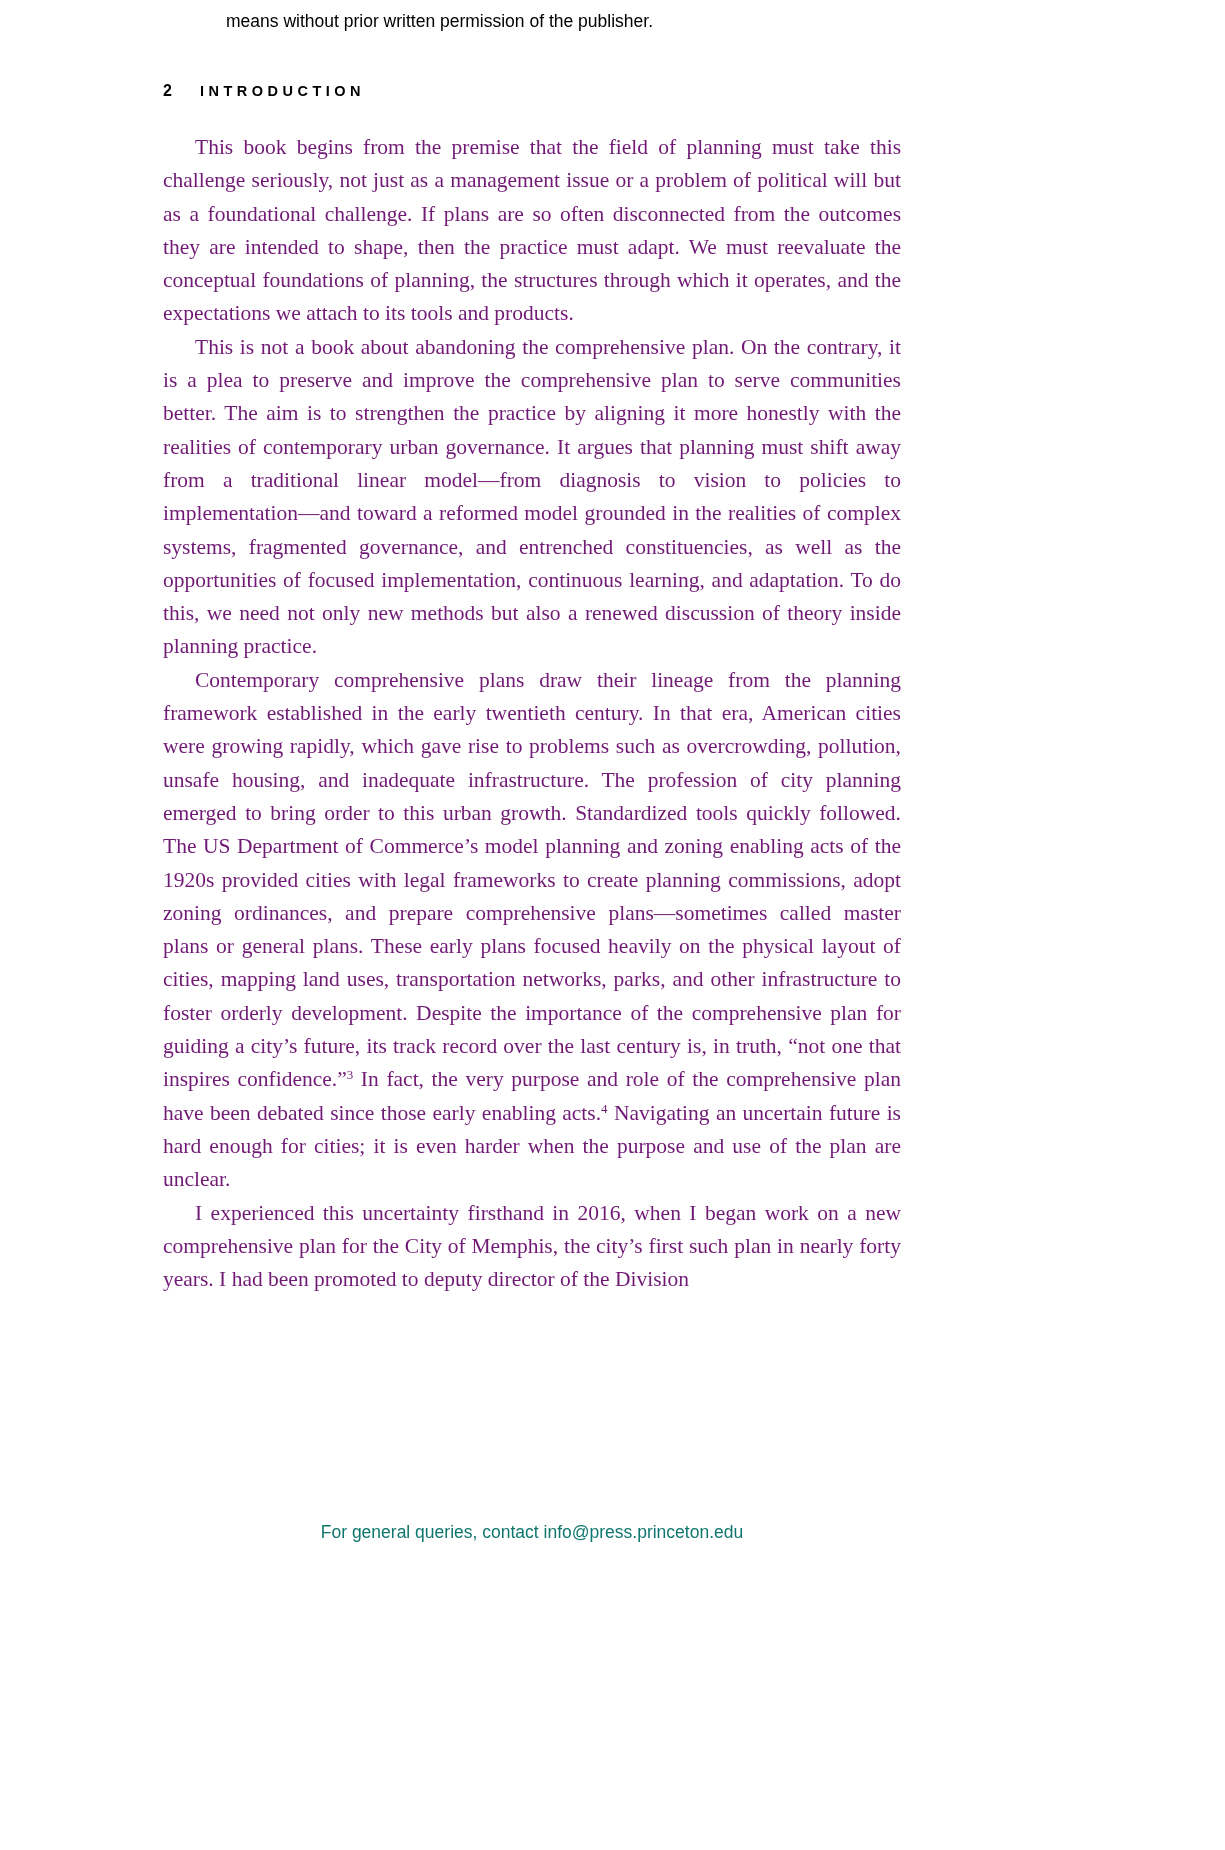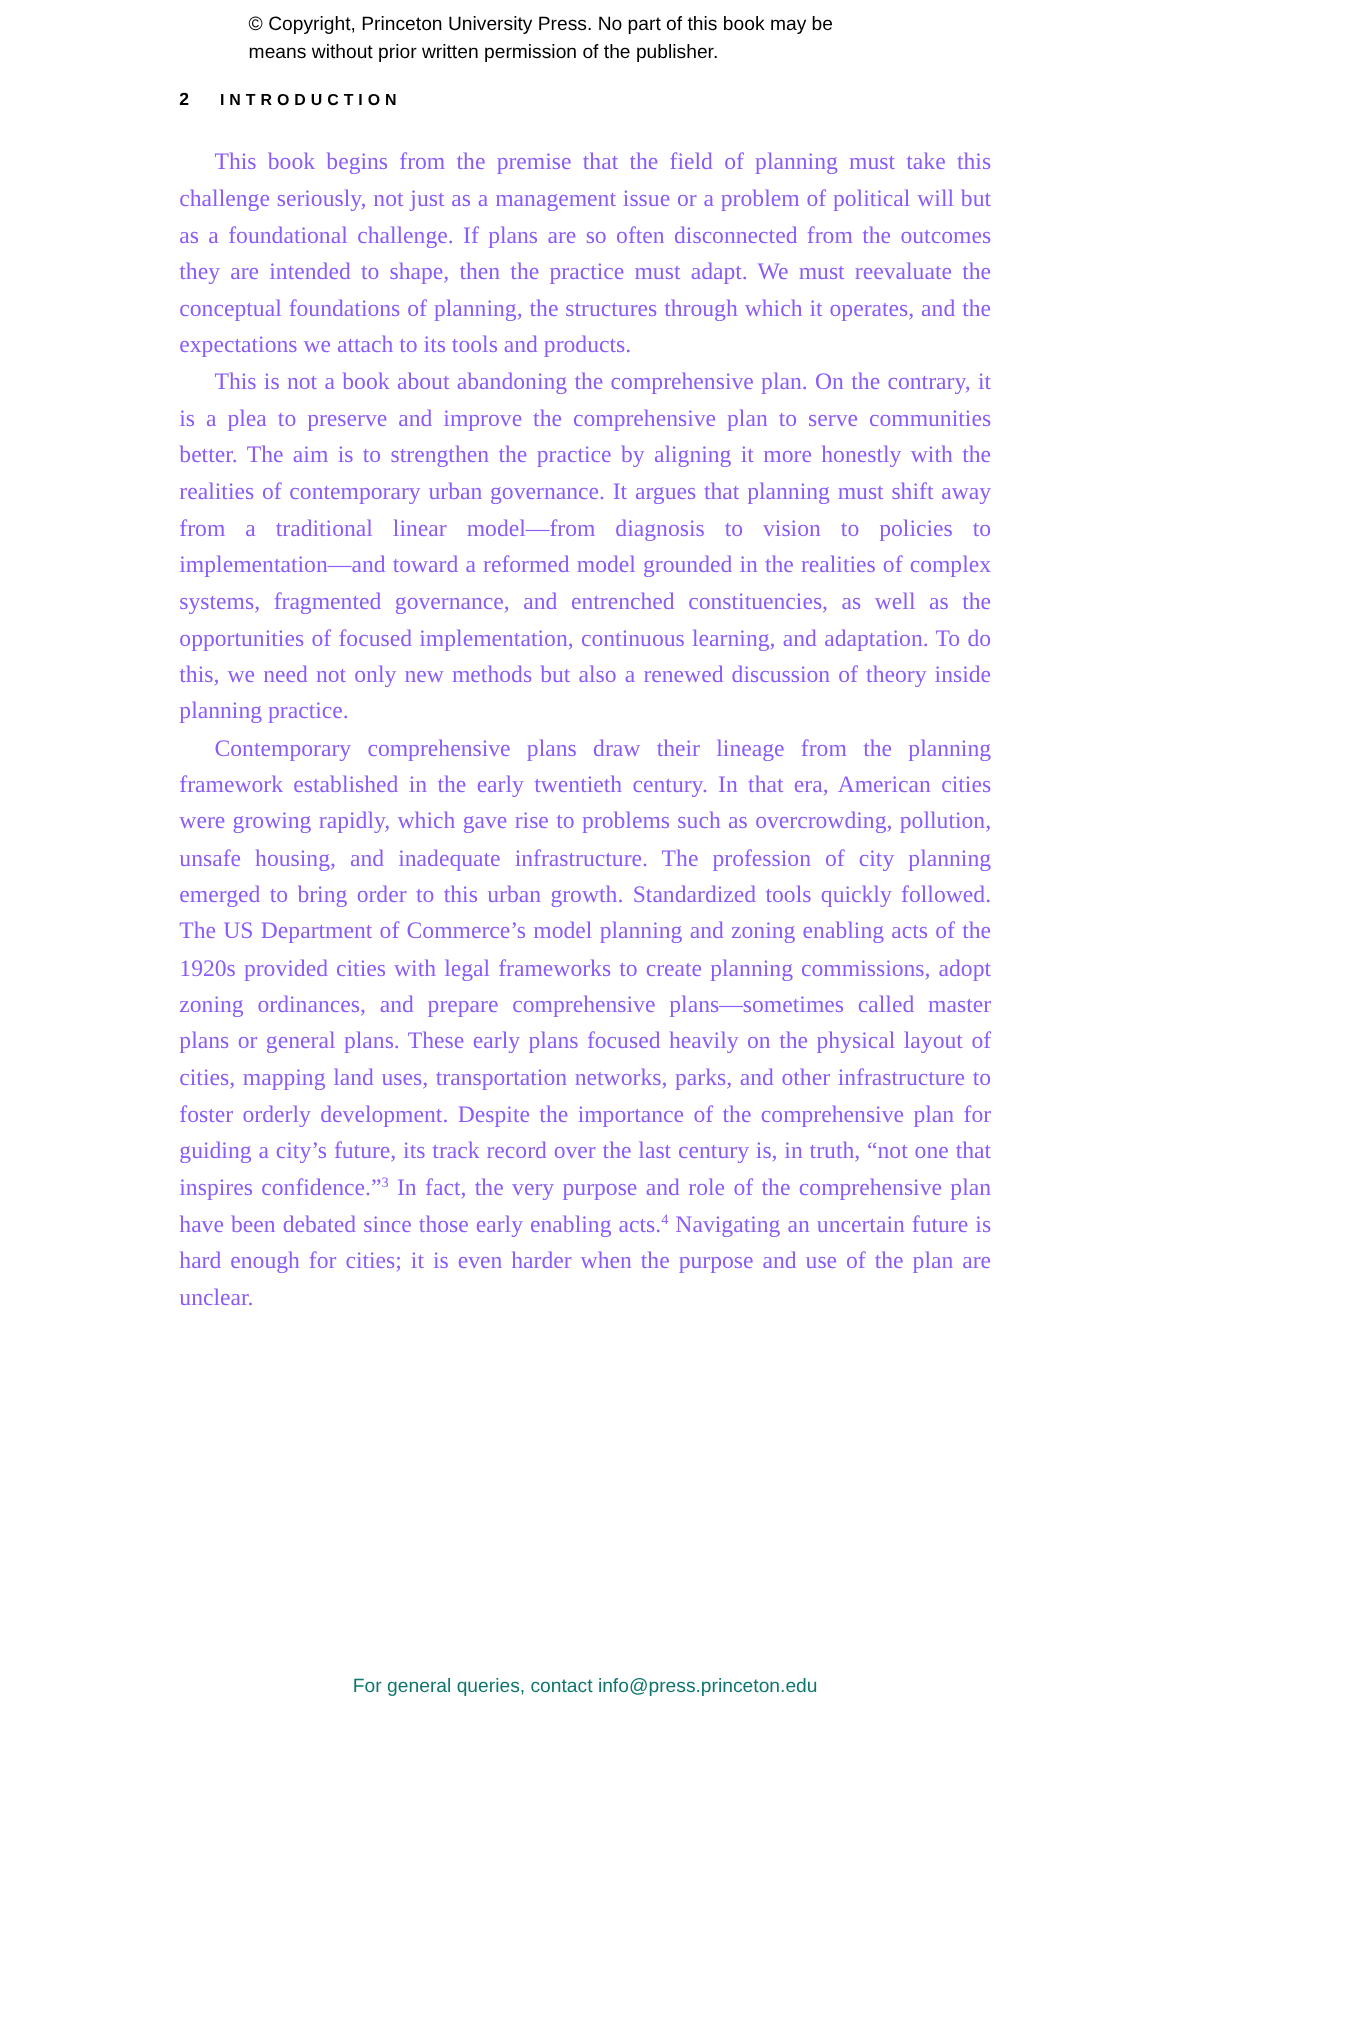--- a/index.html
+++ b/index.html
@@ -47,21 +47,21 @@
   }
   .body-text {
     position: absolute;
     left: 163px;
     top: 131px;
     width: 738px;
     font-family: "Liberation Serif", "DejaVu Serif", serif;
     font-size: 21.5px;
     line-height: 33.3px;
     text-align: justify;
-    color: #8b5cf6;
+    color: #701a75;
   }
   .body-text p {
     margin: 0;
     padding: 0;
     text-indent: 32px;
   }
   sup.footnote {
     font-size: 13px;
     line-height: 0;
     vertical-align: 7px;
@@ -76,30 +76,30 @@
     font-size: 17.5px;
     color: #0f766e;
   }
 </style>
 </head>
 <body>
 
 <div class="page">
 
   <div class="copyright">
-    <div>© Copyright, Princeton University Press. No part of this book may be</div>
     <div>means without prior written permission of the publisher.</div>
   </div>
 
   <div class="running-head">
     <span class="page-number">2</span>
     <span class="section-title">INTRODUCTION</span>
   </div>
 
   <div class="body-text">
     <p>This book begins from the premise that the field of planning must take this challenge seriously, not just as a management issue or a problem of political will but as a foundational challenge. If plans are so often disconnected from the outcomes they are intended to shape, then the practice must adapt. We must reevaluate the conceptual foundations of planning, the structures through which it operates, and the expectations we attach to its tools and products.</p>
     <p>This is not a book about abandoning the comprehensive plan. On the contrary, it is a plea to preserve and improve the comprehensive plan to serve communities better. The aim is to strengthen the practice by aligning it more honestly with the realities of contemporary urban governance. It argues that planning must shift away from a traditional linear model—from diagnosis to vision to policies to implementation—and toward a reformed model grounded in the realities of complex systems, fragmented governance, and entrenched constituencies, as well as the opportunities of focused implementation, continuous learning, and adaptation. To do this, we need not only new methods but also a renewed discussion of theory inside planning practice.</p>
     <p><span>Contemporary comprehensive plans draw their lineage from the planning framework established in the early twentieth century. In that era, American cities were growing rapidly, which gave rise to problems such as overcrowding, pollution, unsafe housing, and inadequate infrastructure. The profession of city planning emerged to bring order to this urban growth. Standardized tools quickly followed. The US Department of Commerce’s model planning and zoning enabling acts of the 1920s provided cities with legal frameworks to create planning commissions, adopt zoning ordinances, and prepare comprehensive plans—sometimes called master plans or general plans. These early plans focused heavily on the physical layout of cities, mapping land uses, transportation networks, parks, and other infrastructure to foster orderly development. Despite the importance of the comprehensive plan for guiding a city’s future, its track record over the last century is, in truth, “not one that inspires confidence.”</span><sup class="footnote">3</sup><span> In fact, the very purpose and role of the comprehensive plan have been debated since those early enabling acts.</span><sup class="footnote">4</sup><span> Navigating an uncertain future is hard enough for cities; it is even harder when the purpose and use of the plan are unclear.</span></p>
+    <p>I experienced this uncertainty firsthand in 2016, when I began work on a new comprehensive plan for the City of Memphis, the city’s first such plan in nearly forty years. I had been promoted to deputy director of the Division</p>
   </div>
 
   <div class="footer">For general queries, contact info@press.princeton.edu</div>
 
 </div>
 
 </body></html>

